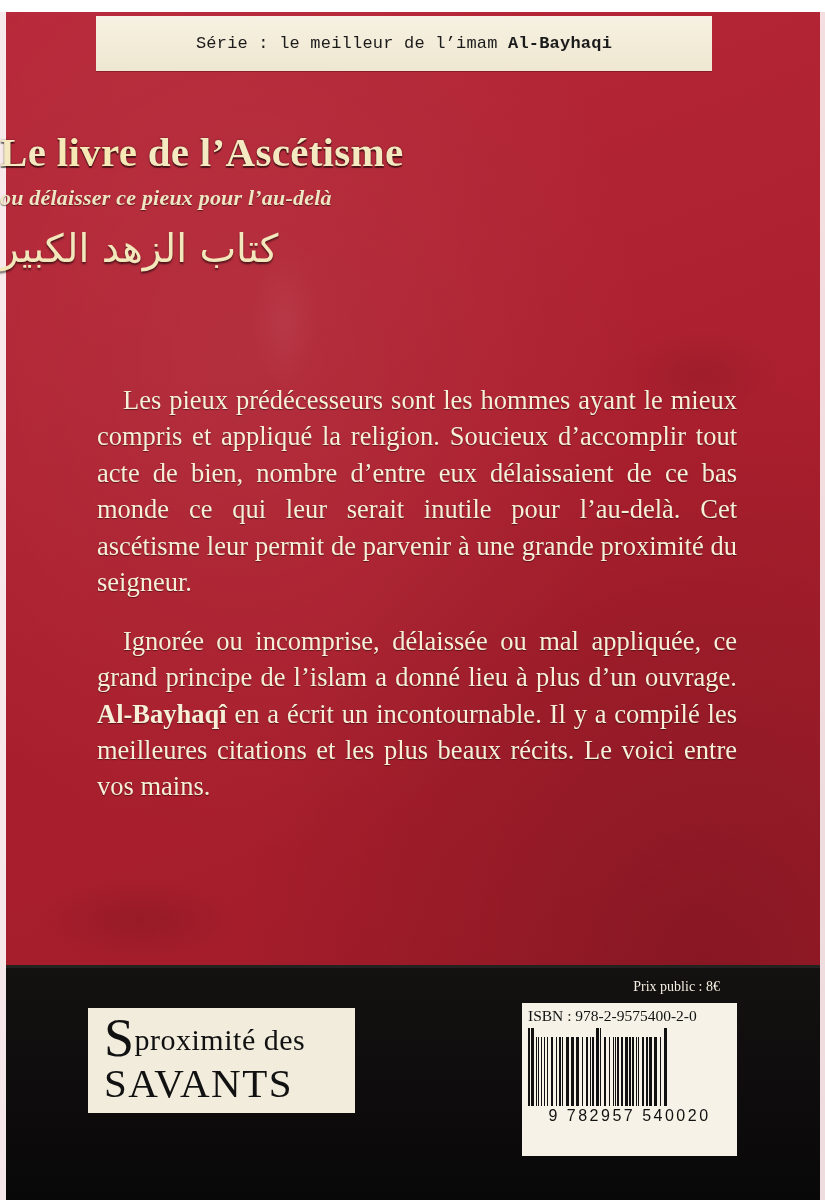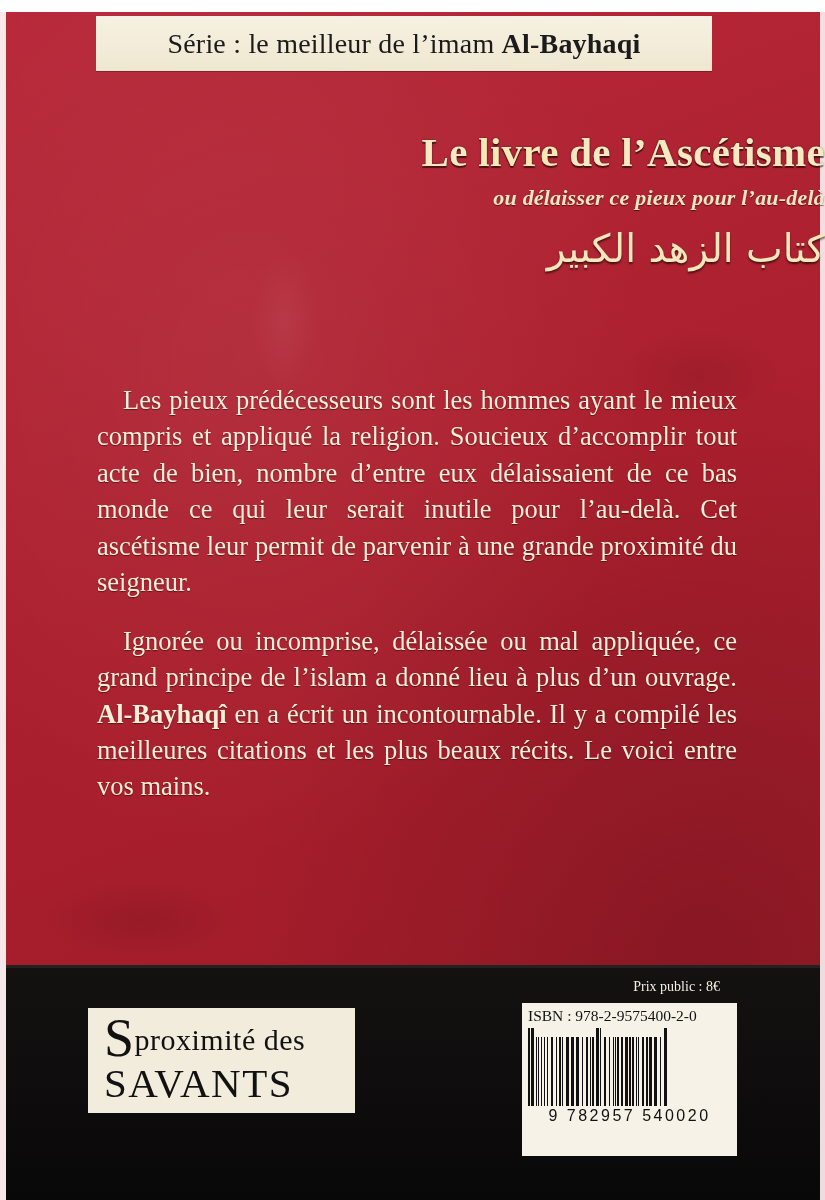--- a/index.html
+++ b/index.html
@@ -52,35 +52,35 @@
     width: 616px;
     height: 55px;
     background: #f3ecd9;
     background-image: linear-gradient(180deg, #f6f1e2 0%, #efe7d0 100%);
     box-shadow: 0 1px 0 rgba(0,0,0,0.25);
     display: flex;
     align-items: center;
     justify-content: center;
   }
   .series-text {
-    font-family: Liberation Serif, serif;
-    font-size: 28px;
+    font-family: Liberation Mono, monospace;
+    font-size: 17px;
     color: #1b1b1b;
     letter-spacing: 0.2px;
     white-space: nowrap;
   }
   .series-text b { font-weight: 700; }
 
   
   .title-wrap {
     position: absolute;
     left: 0;
     top: 130px;
     width: 825px;
-    text-align: right;
+    text-align: left;
   }
   .main-title {
     font-family: "Liberation Serif", serif;
     font-weight: 700;
     font-size: 41px;
     line-height: 1.1;
     color: #f4e9c0;
     letter-spacing: 0.3px;
     text-shadow:
       0 2px 1px rgba(0,0,0,0.55),

